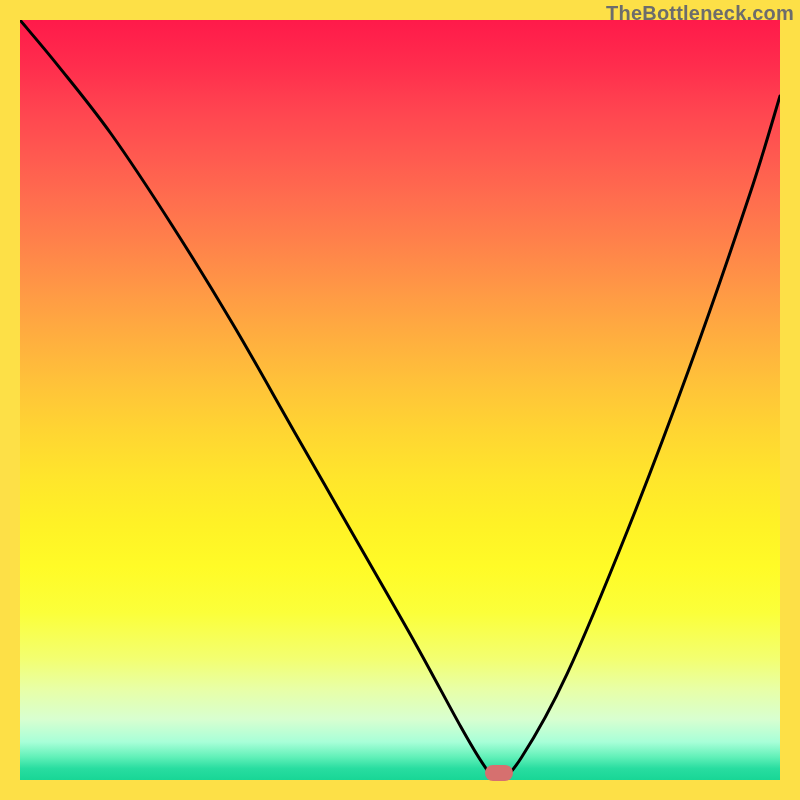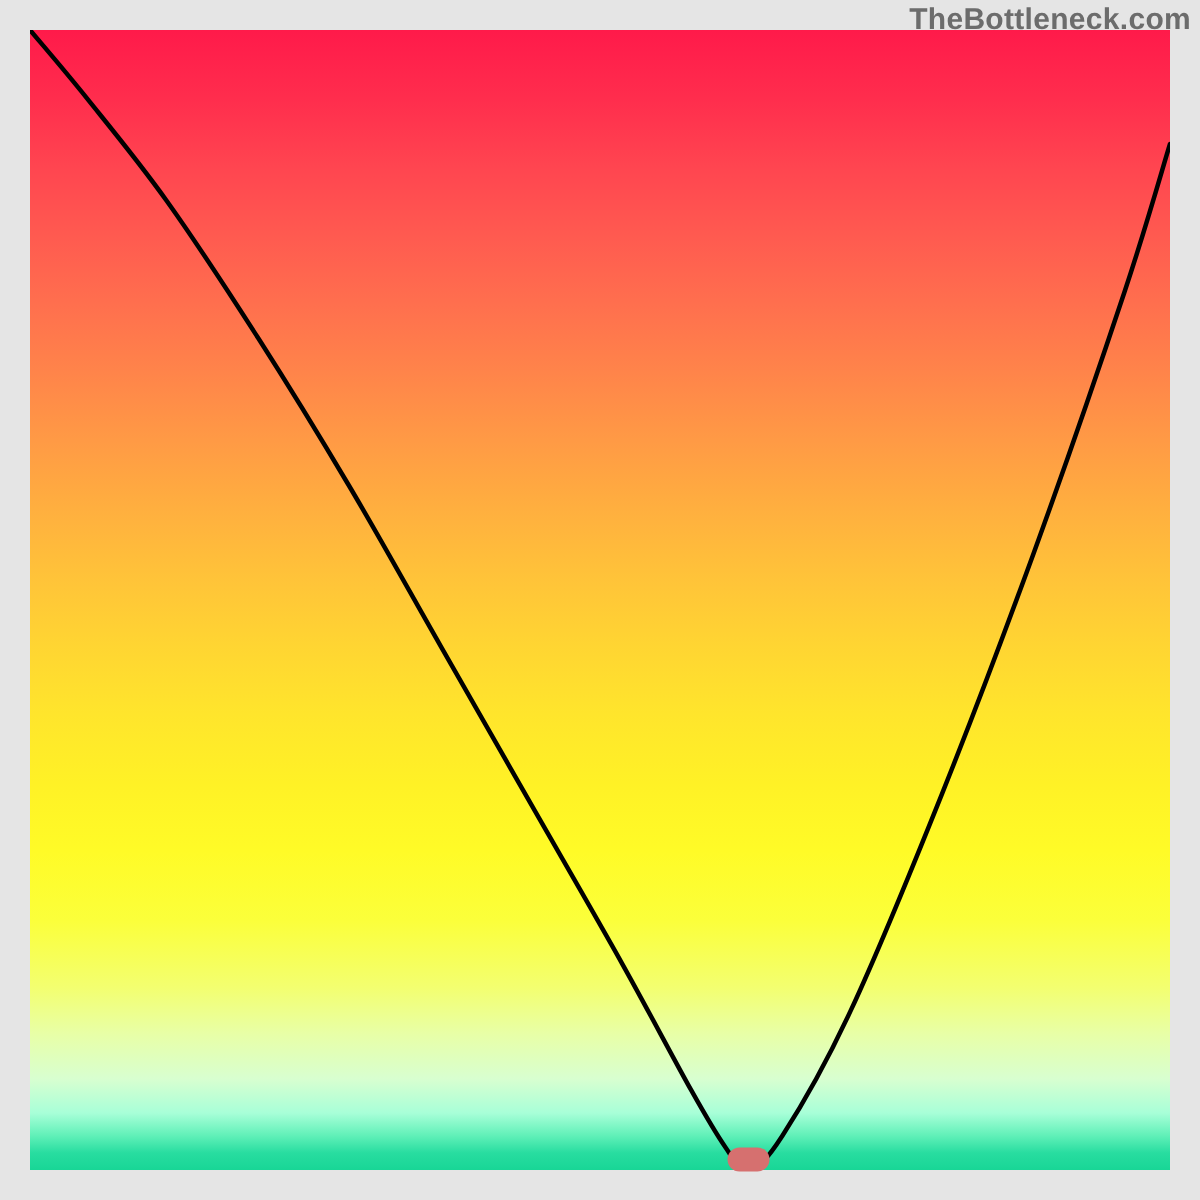--- a/index.html
+++ b/index.html
@@ -1,21 +1,21 @@
 <!DOCTYPE html>
 <html><head>
 <meta charset="utf-8">
 <style>
   * { margin: 0; padding: 0; box-sizing: border-box; }
   html, body { width: 800px; height: 800px; overflow: hidden; }
   .chart-container {
     width: 800px;
     height: 800px;
     position: relative;
-    background: #e5e5e5;
+    background: #fde047;
     padding-left: 27px;
   }
   .plot-area {
     position: absolute;
     left: 20px;
     top: 20px;
     width: 760px;
     height: 760px;
     background: linear-gradient(to bottom,
       #ff1a4a 0%,

